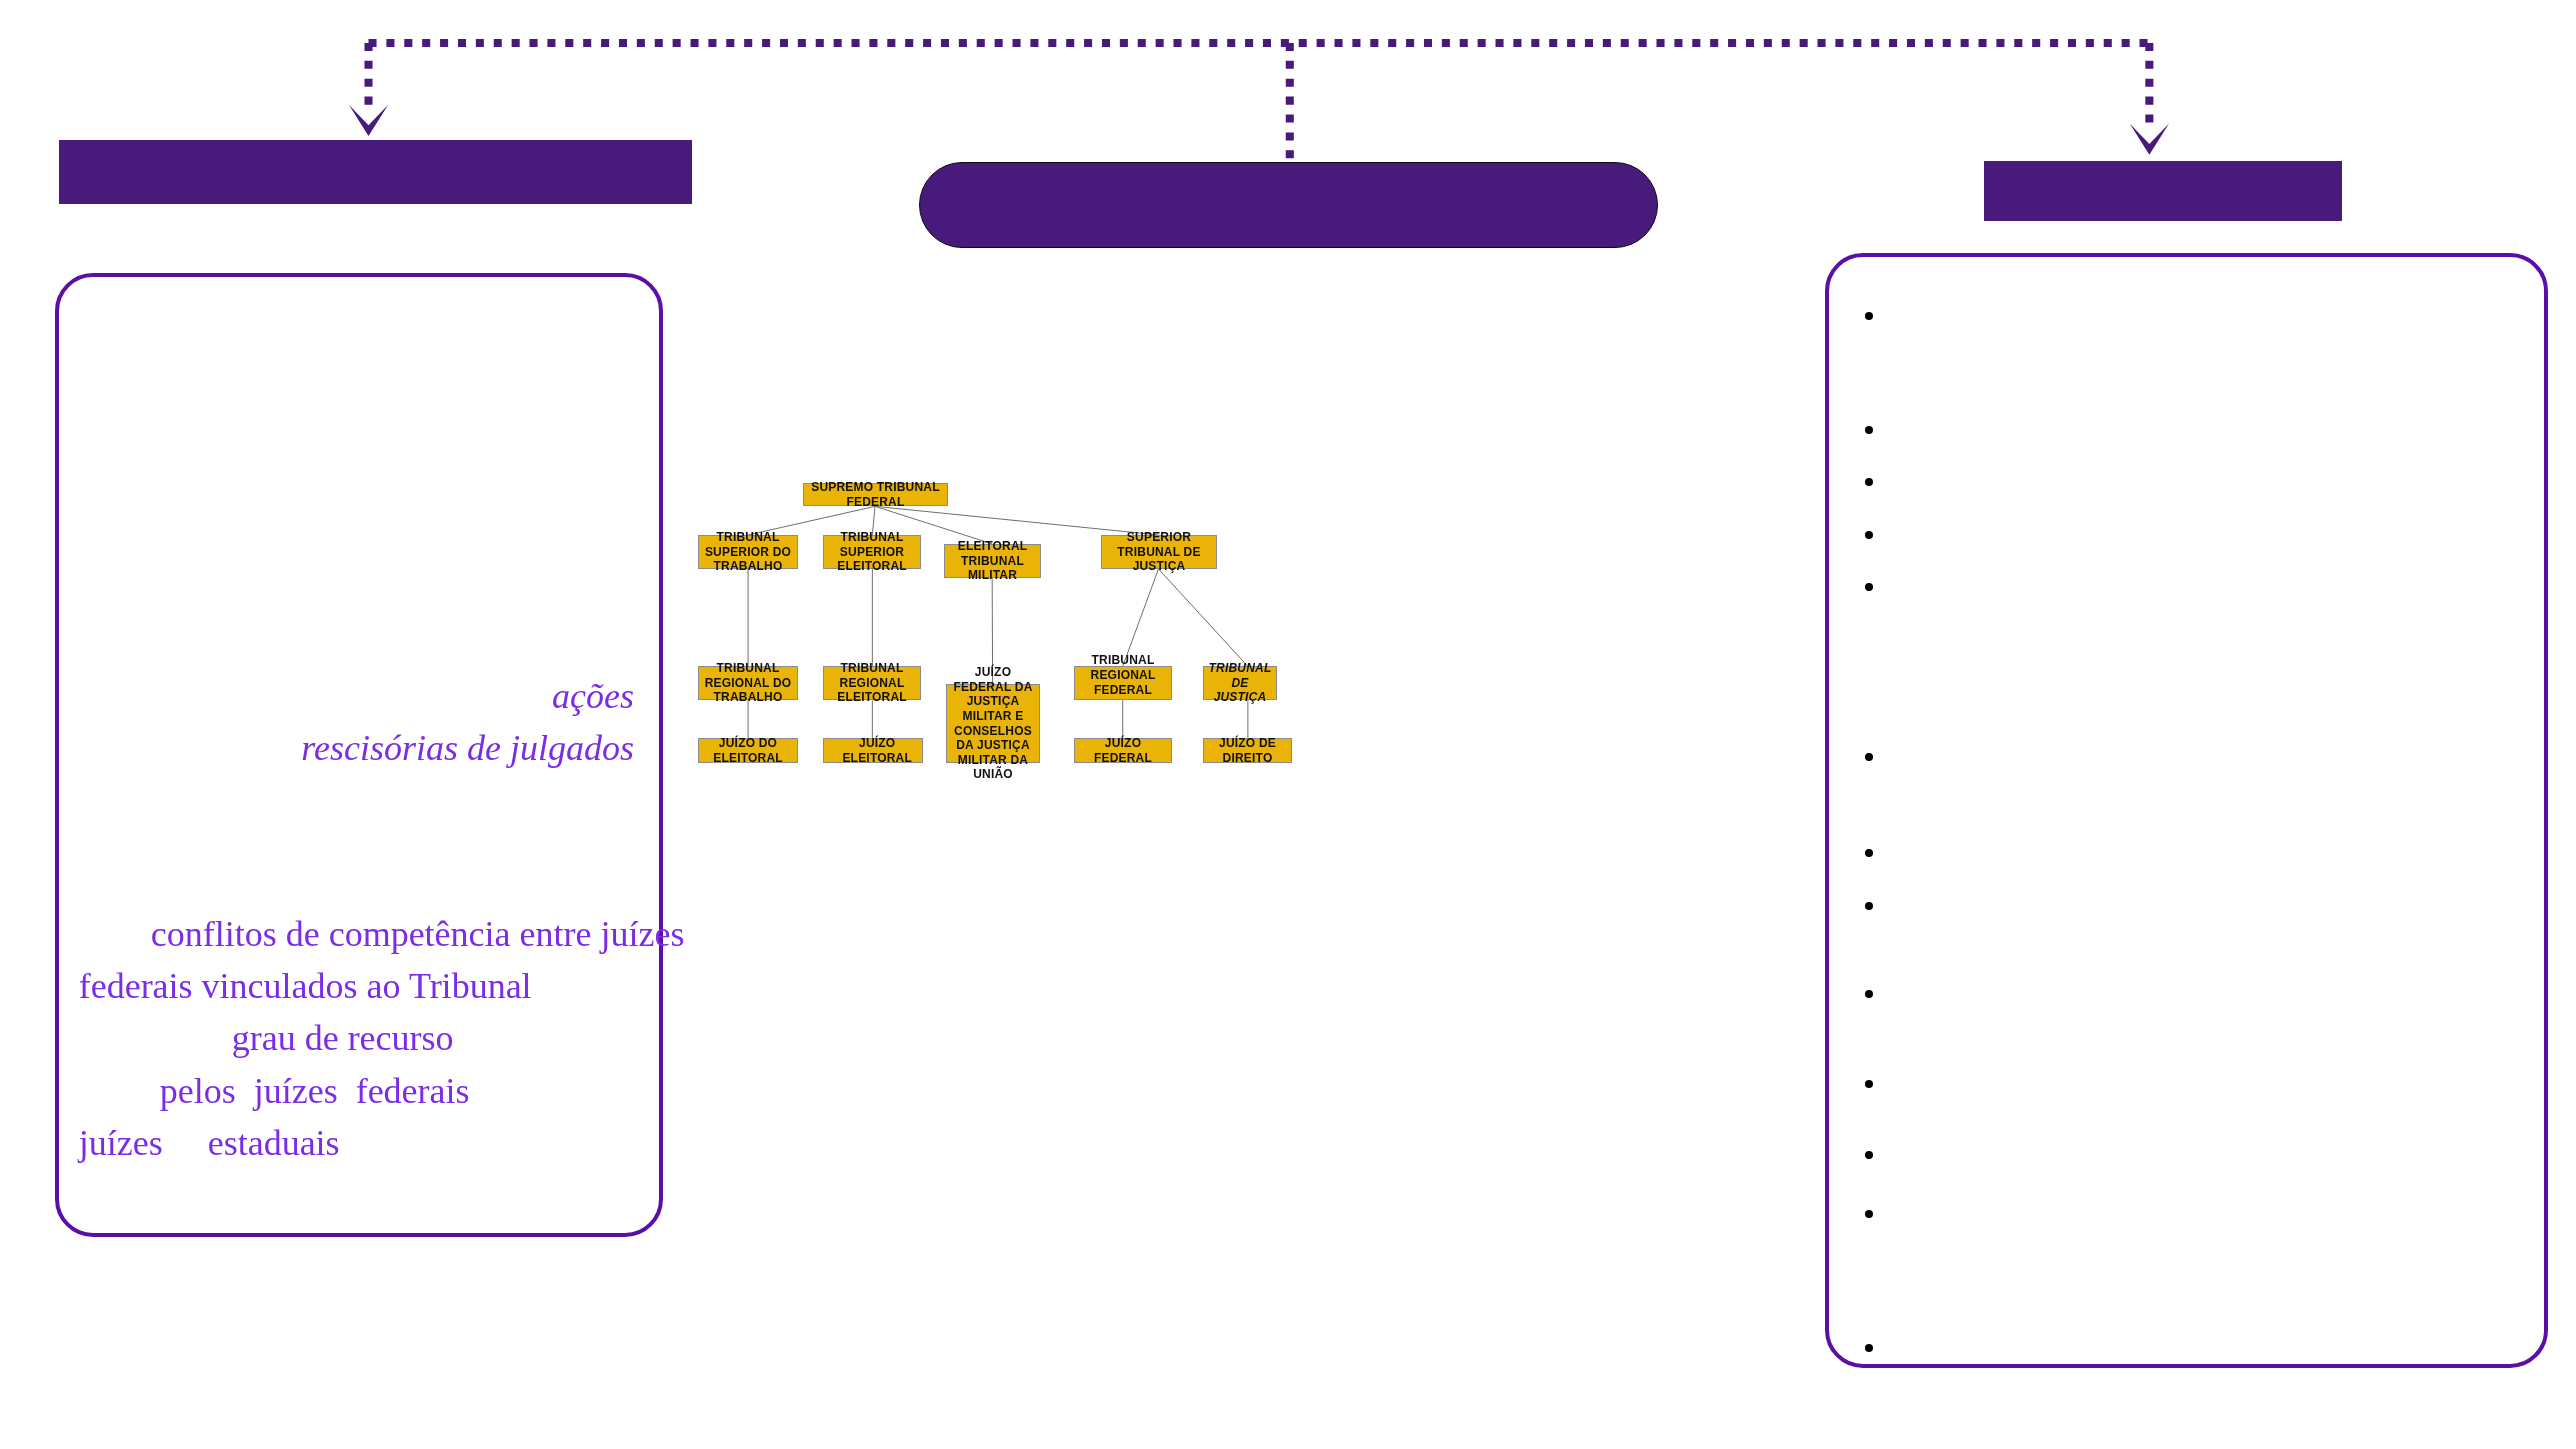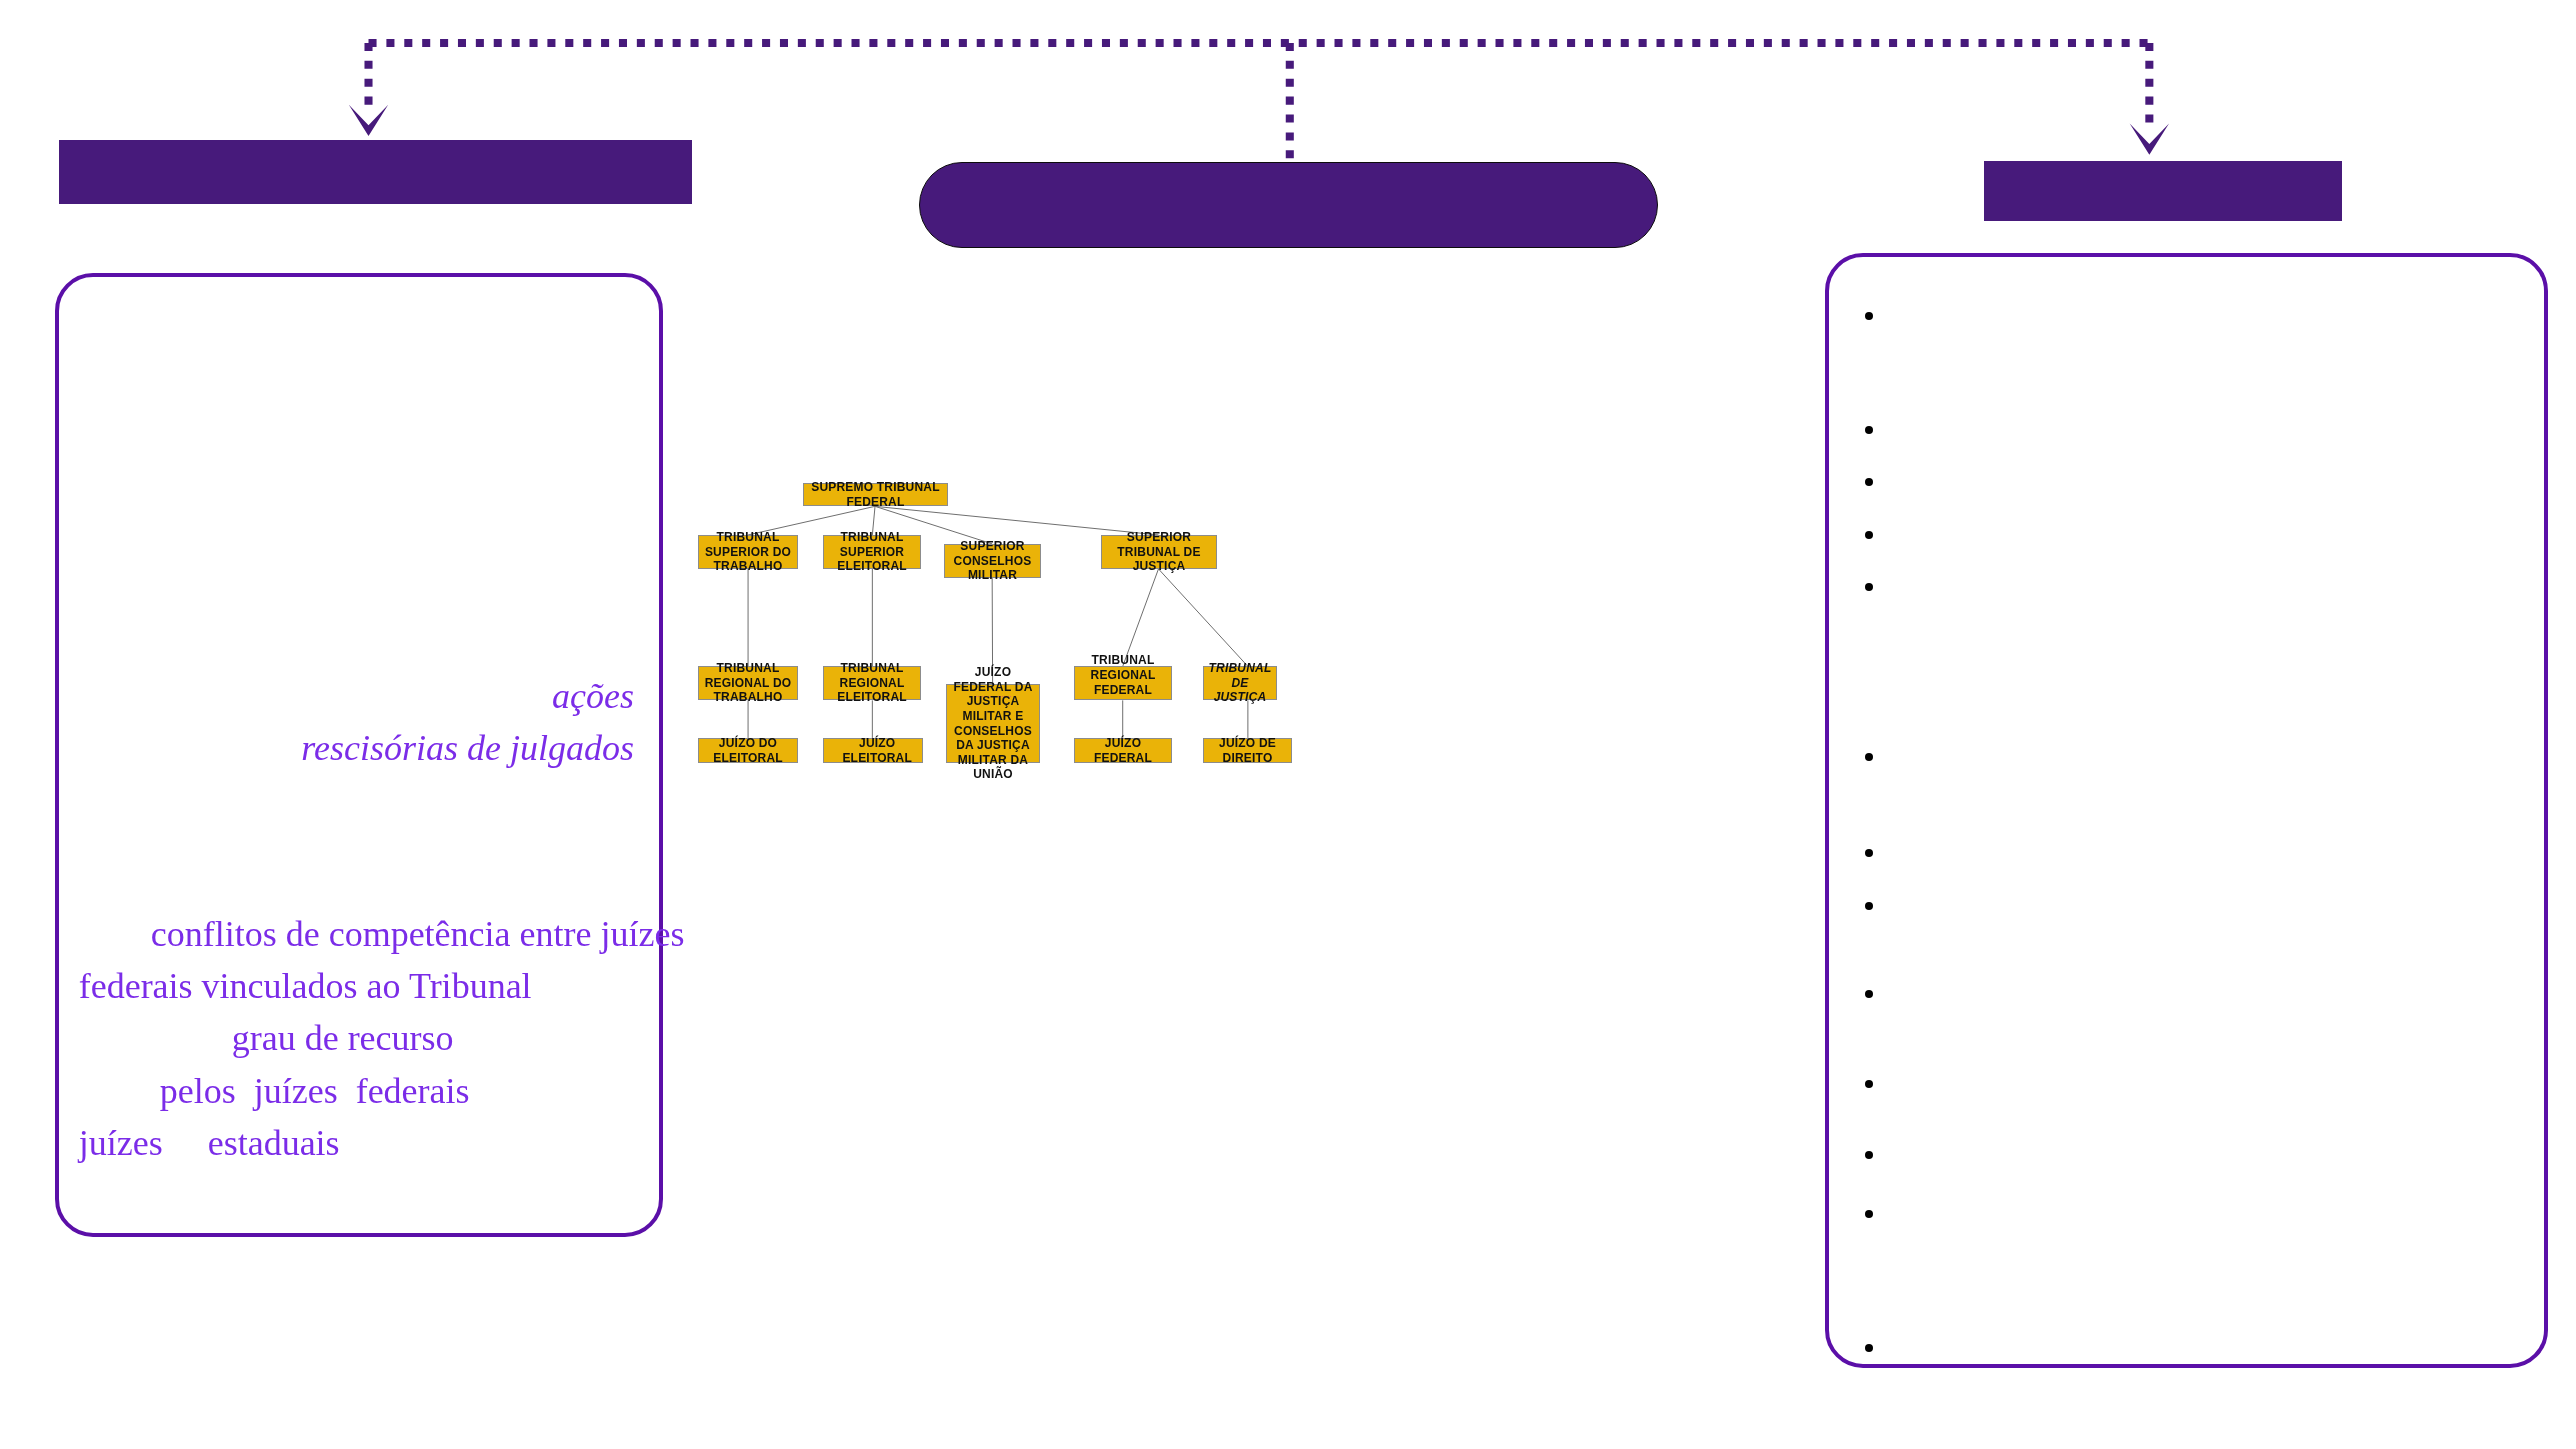--- a/index.html
+++ b/index.html
@@ -274,21 +274,21 @@
         <div class="node" style="left: 105px; top: 0px; width: 145px; height: 23px;">
           <span>SUPREMO TRIBUNAL FEDERAL</span>
         </div>
         <div class="node" style="left: 0px; top: 52px; width: 100px; height: 34px;">
           <span>TRIBUNAL SUPERIOR DO TRABALHO</span>
         </div>
         <div class="node" style="left: 125px; top: 52px; width: 98px; height: 34px;">
           <span>TRIBUNAL SUPERIOR ELEITORAL</span>
         </div>
         <div class="node" style="left: 246px; top: 61px; width: 97px; height: 34px;">
-          <span>SUPERIOR CONSELHOS MILITAR</span>
+          <span>ELEITORAL TRIBUNAL MILITAR</span>
         </div>
         <div class="node" style="left: 403px; top: 52px; width: 116px; height: 34px;">
           <span>SUPERIOR TRIBUNAL DE JUSTIÇA</span>
         </div>
         <div class="node" style="left: 0px; top: 183px; width: 100px; height: 34px;">
           <span>TRIBUNAL REGIONAL DO TRABALHO</span>
         </div>
         <div class="node" style="left: 125px; top: 183px; width: 98px; height: 34px;">
           <span>TRIBUNAL REGIONAL ELEITORAL</span>
         </div>

